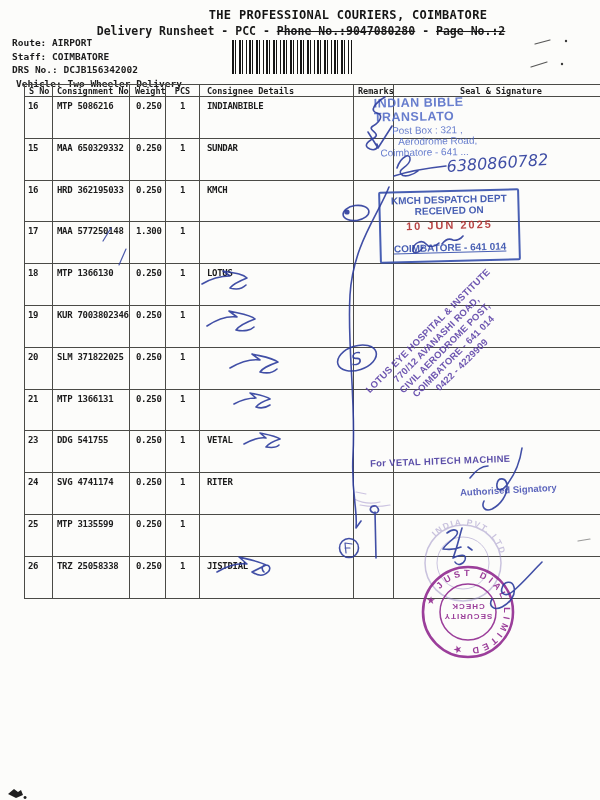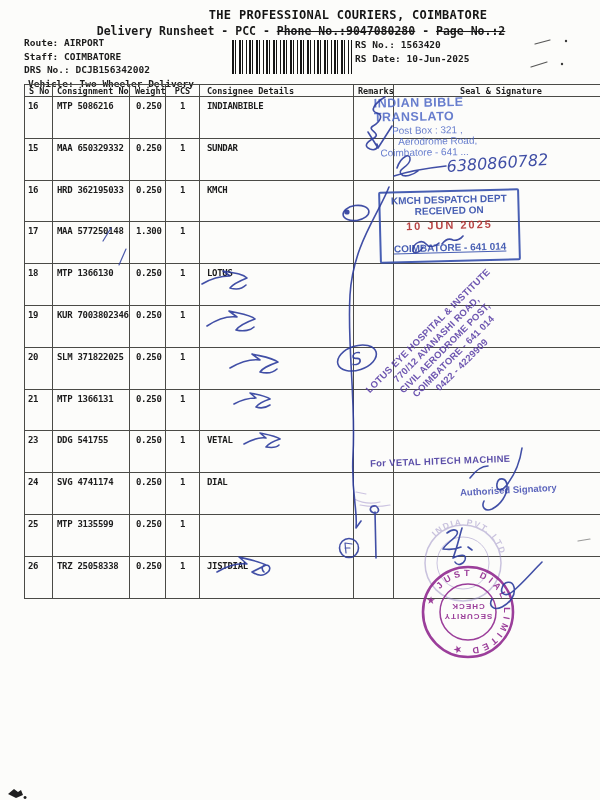--- a/index.html
+++ b/index.html
@@ -13,21 +13,21 @@
   
   .doc-title {
     position:absolute; left:0; top:8px; width:100%; text-align:center;
     font-size:12px; font-weight:bold; letter-spacing:.3px; color:#141414;margin-left:48px;
   }
   .doc-subtitle {
     position:absolute; left:1px; top:24px; width:100%; text-align:center;
     font-size:11.5px; font-weight:bold; color:#1a1a1a;
   }
   .doc-subtitle .struck { text-decoration:line-through; }
-  .hdr-left { position:absolute; left:24px; top:36px; font-size:9.5px; font-weight:bold; line-height:13.5px; }
+  .hdr-left { position:absolute; left:12px; top:36px; font-size:9.5px; font-weight:bold; line-height:13.5px; }
   .hdr-left .indent { padding-left:4px; }
   .hdr-right { position:absolute; left:355px; top:38px; font-size:9.5px; font-weight:bold; line-height:14px; }
   .barcode {
     position:absolute; left:232px; top:40px; width:120px; height:34px;
     background:repeating-linear-gradient(90deg,
       #141414 0 2px,#fcfcfa 2px 3px,#141414 3px 4px,#fcfcfa 4px 7px,
       #141414 7px 9px,#fcfcfa 9px 10px,#141414 10px 11px,#fcfcfa 11px 14px,
       #141414 14px 15px,#fcfcfa 15px 17px);
   }
   
@@ -89,24 +89,20 @@
 
   <div class="hdr-left">
     <div><span>Route:</span> <span>AIRPORT</span></div>
     <div><span>Staff:</span> <span>COIMBATORE</span></div>
     <div><span>DRS No.:</span> <span>DCJB156342002</span></div>
     <div class="indent"><span>Vehicle:</span> <span>Two Wheeler Delivery</span></div>
   </div>
 
   <div class="barcode"></div>
 
-  <div class="hdr-right">
-    <div>RS No.: 1563420</div>
-    <div>RS Date: 10-Jun-2025</div>
-  </div>
 
   <table class="runsheet">
     <colgroup>
       <col style="width:28px">
         <col style="width:77px">
         <col style="width:36px">
         <col style="width:34px">
       <col style="width:154px">
         <col style="width:40px">
         <col style="width:215px">
@@ -202,21 +198,21 @@
           <td class="c-pcs">1</td>
           <td class="c-consignee">VETAL</td>
           <td class="c-remarks"></td>
           <td class="c-seal"></td>
         </tr>
         <tr class="data-row">
           <td class="c-s_no">24</td>
           <td class="c-consignment">SVG 4741174</td>
           <td class="c-weight">0.250</td>
           <td class="c-pcs">1</td>
-          <td class="c-consignee">DIAL</td>
+          <td class="c-consignee">RITER</td>
           <td class="c-remarks"></td>
           <td class="c-seal"></td>
         </tr>
         <tr class="data-row">
           <td class="c-s_no">25</td>
           <td class="c-consignment">MTP 3135599</td>
           <td class="c-weight">0.250</td>
           <td class="c-pcs">1</td>
           <td class="c-consignee"></td>
           <td class="c-remarks"></td>

